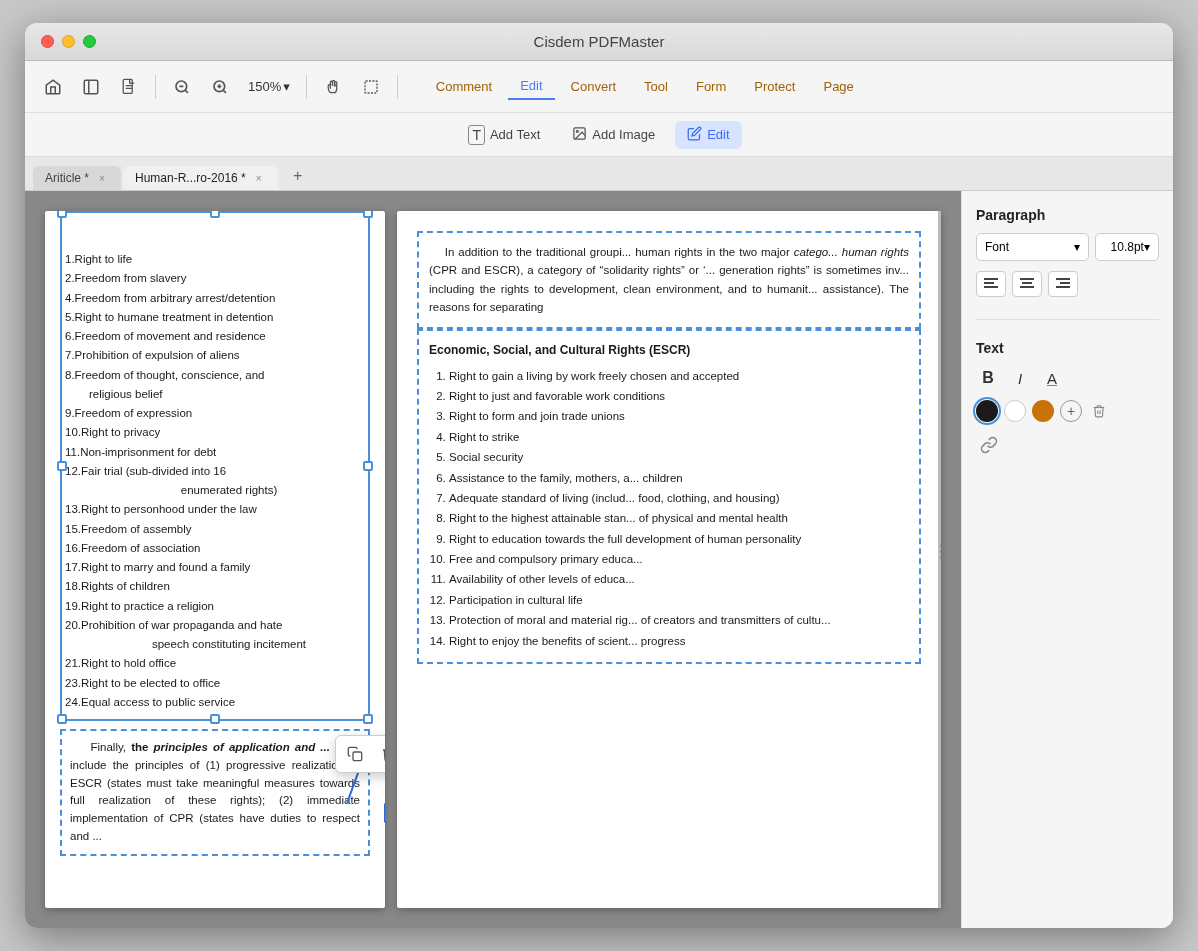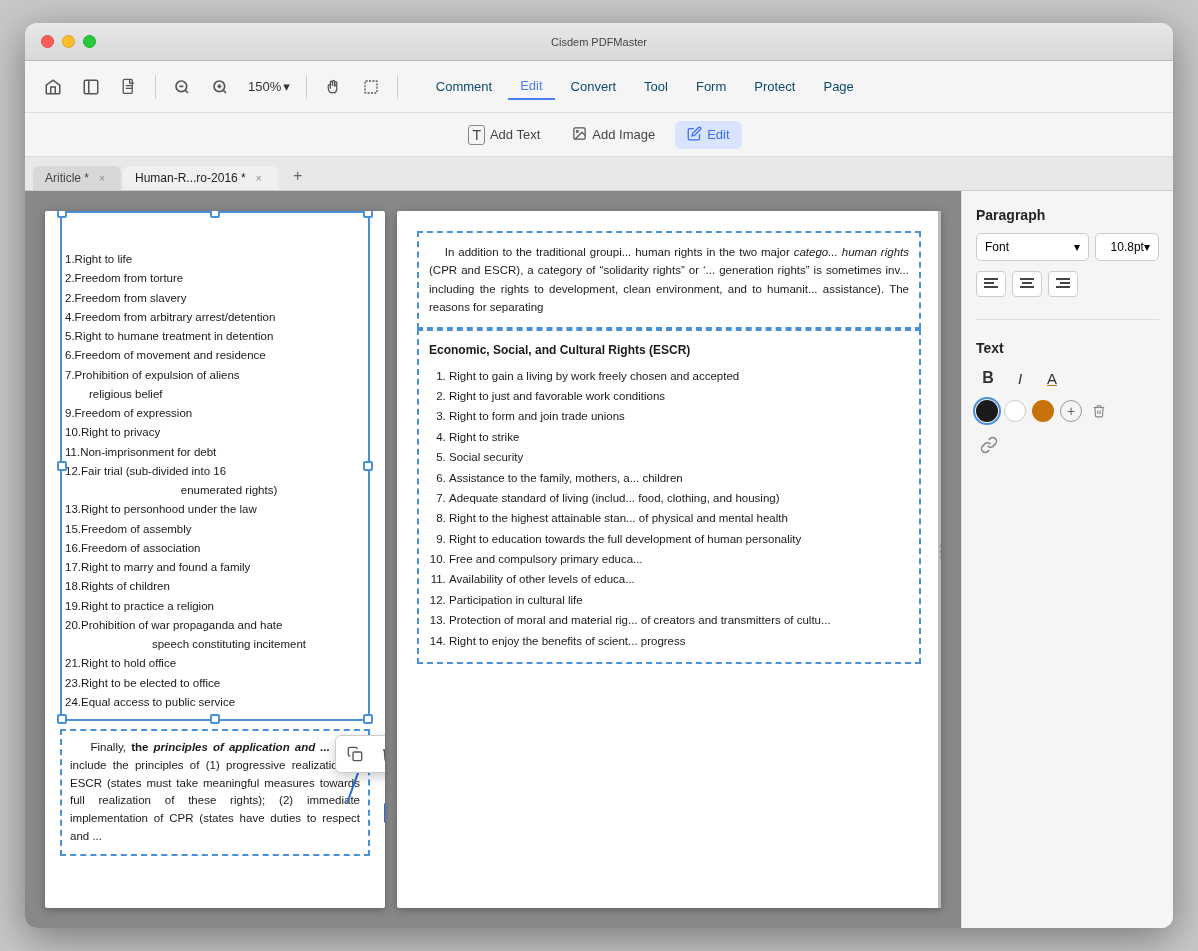--- a/index.html
+++ b/index.html
@@ -42,21 +42,21 @@
       height: 13px;
       border-radius: 50%;
     }
     .tl-close { background: #ff5f56; border: 1px solid #e0443e; }
     .tl-minimize { background: #ffbd2e; border: 1px solid #dea123; }
     .tl-maximize { background: #27c93f; border: 1px solid #1aab29; }
     .titlebar-title {
       position: absolute;
       left: 50%;
       transform: translateX(-50%);
-      font-size: 11px;
+      font-size: 15px;
       color: #444;
       font-weight: 500;
     }
     
     .toolbar {
       background: #f5f5f5;
       height: 52px;
       display: flex;
       align-items: center;
       padding: 0 12px;
@@ -92,21 +92,21 @@
     }
     .nav-tabs {
       display: flex;
       align-items: center;
       margin-left: 16px;
       gap: 4px;
     }
     .nav-tab {
       padding: 5px 12px;
       font-size: 13px;
-      color: #0c4a6e;
+      color: #a16207;
       cursor: pointer;
       border-radius: 4px;
     }
     .nav-tab.active {
       color: #4a7ef5;
       border-bottom: 2px solid #4a7ef5;
       border-radius: 0;
     }
     
     .subtoolbar {
@@ -523,26 +523,26 @@
           <div class="selection-handle" style="right: -5px; top: -5px;"></div>
           <div class="selection-handle" style="left: -5px; top: 50%; transform: translateY(-50%);"></div>
           <div class="selection-handle" style="right: -5px; top: 50%; transform: translateY(-50%);"></div>
           <div class="selection-handle" style="left: -5px; bottom: -5px;"></div>
           <div class="selection-handle" style="left: 50%; transform: translateX(-50%); bottom: -5px;"></div>
           <div class="selection-handle" style="right: -5px; bottom: -5px;"></div>
         </div>
 
         <div style="margin-top: 20px;">
           <p style="margin-bottom:2px;">1.Right to life</p>
-          <p style="margin-bottom:2px;">2.Freedom from torture</p>
           <p style="margin-bottom:2px;">2.Freedom from slavery</p>
           <p style="margin-bottom:2px;">4.Freedom from arbitrary arrest/detention</p>
           <p style="margin-bottom:2px;">5.Right to humane treatment in detention</p>
           <p style="margin-bottom:2px;">6.Freedom of movement and residence</p>
           <p style="margin-bottom:2px;">7.Prohibition of expulsion of aliens</p>
+          <p style="margin-bottom:2px;">8.Freedom of thought, conscience, and</p>
           <p style="margin-bottom:2px; margin-left:24px;">religious belief</p>
           <p style="margin-bottom:2px;">9.Freedom of expression</p>
           <p style="margin-bottom:2px;">10.Right to privacy</p>
           <p style="margin-bottom:2px;">11.Non-imprisonment for debt</p>
           <p style="margin-bottom:2px;">12.Fair trial (sub-divided into 16</p>
           <p style="margin-bottom:2px; margin-left:28px; text-align:center;">enumerated rights)</p>
           <p style="margin-bottom:2px;">13.Right to personhood under the law</p>
           <p style="margin-bottom:2px;">15.Freedom of assembly</p>
           <p style="margin-bottom:2px;">16.Freedom of association</p>
           <p style="margin-bottom:2px;">17.Right to marry and found a family</p>

